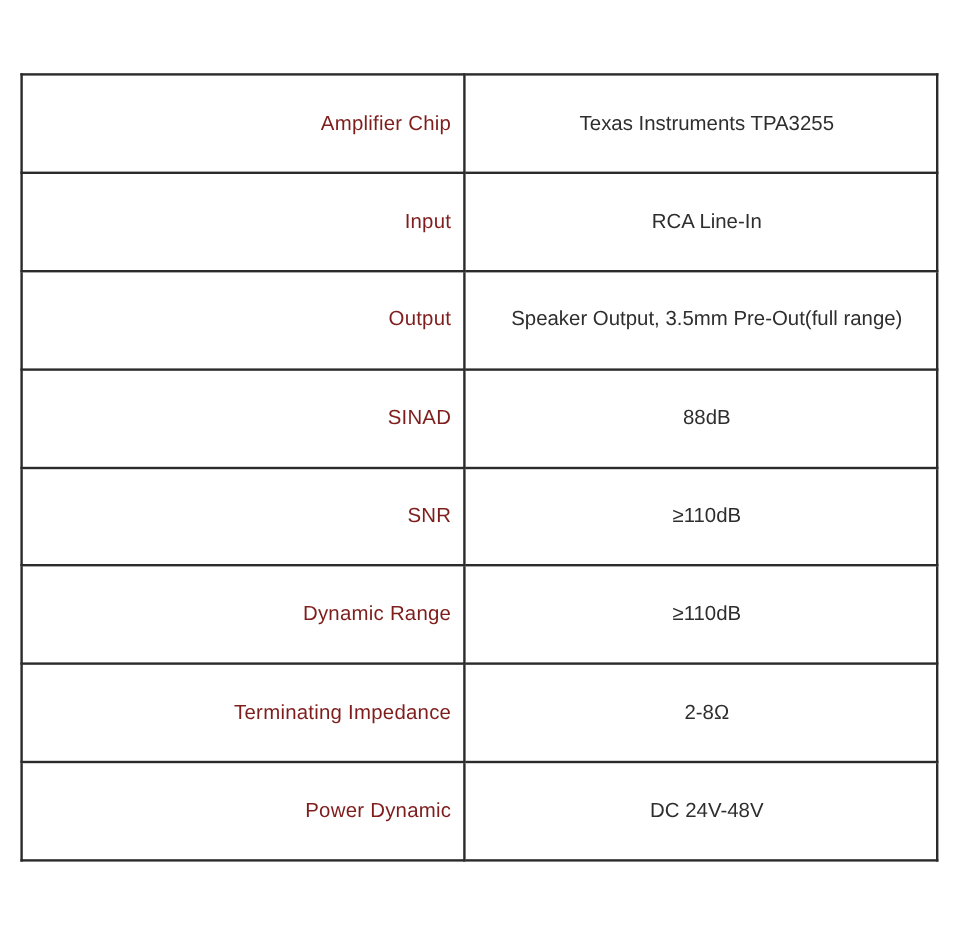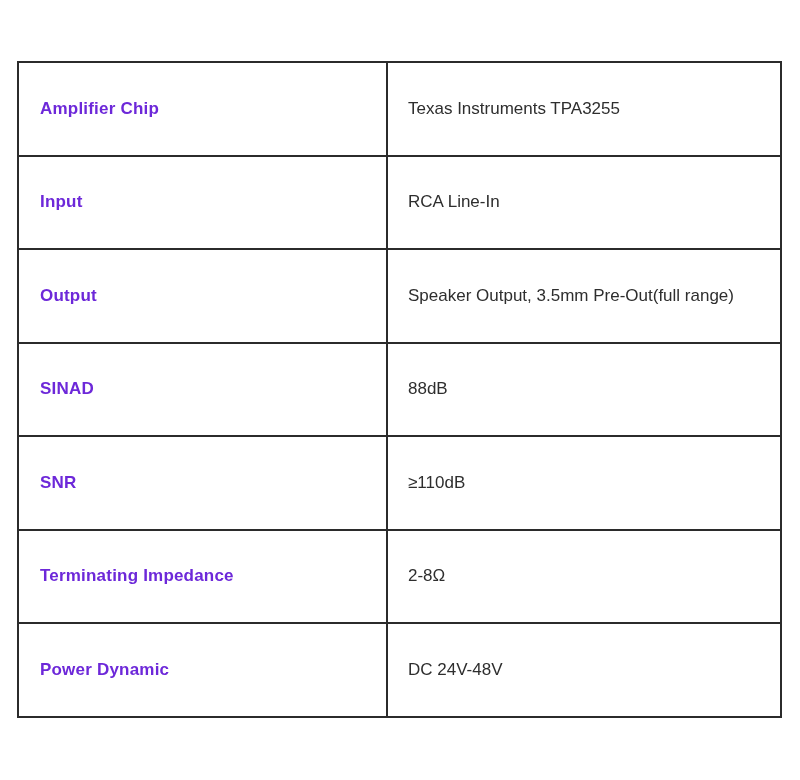--- a/index.html
+++ b/index.html
@@ -28,28 +28,30 @@
     border: 2px solid #2b2b2b;
     vertical-align: middle;
     font-size: 17px;
     line-height: 1.2;
     white-space: nowrap;
     overflow: hidden;
   }
   .spec-table td.label-cell {
     width: 336px;
     padding: 0 10px 0 21px;
-    font-weight: bold;
-    color: #6d28d9;
+    font-weight: normal;
+    color: #7f1d1d;
     letter-spacing: 0.2px;
+    text-align: right;
   }
   .spec-table td.value-cell {
     padding: 0 10px 0 20px;
     font-weight: normal;
     color: #2e2e2e;
+    text-align: center;
   }
 </style>
 </head>
 <body>
 
 <div class="canvas">
   <table class="spec-table">
     <tbody>
       <tr>
         <td class="label-cell">Amplifier Chip</td>
@@ -65,20 +67,24 @@
       </tr>
       <tr>
         <td class="label-cell">SINAD</td>
         <td class="value-cell">88dB</td>
       </tr>
       <tr>
         <td class="label-cell">SNR</td>
         <td class="value-cell">≥110dB</td>
       </tr>
       <tr>
+        <td class="label-cell">Dynamic Range</td>
+        <td class="value-cell">≥110dB</td>
+      </tr>
+      <tr>
         <td class="label-cell">Terminating Impedance</td>
         <td class="value-cell">2-8Ω</td>
       </tr>
       <tr>
         <td class="label-cell">Power Dynamic</td>
         <td class="value-cell">DC 24V-48V</td>
       </tr>
     </tbody>
   </table>
 </div>

